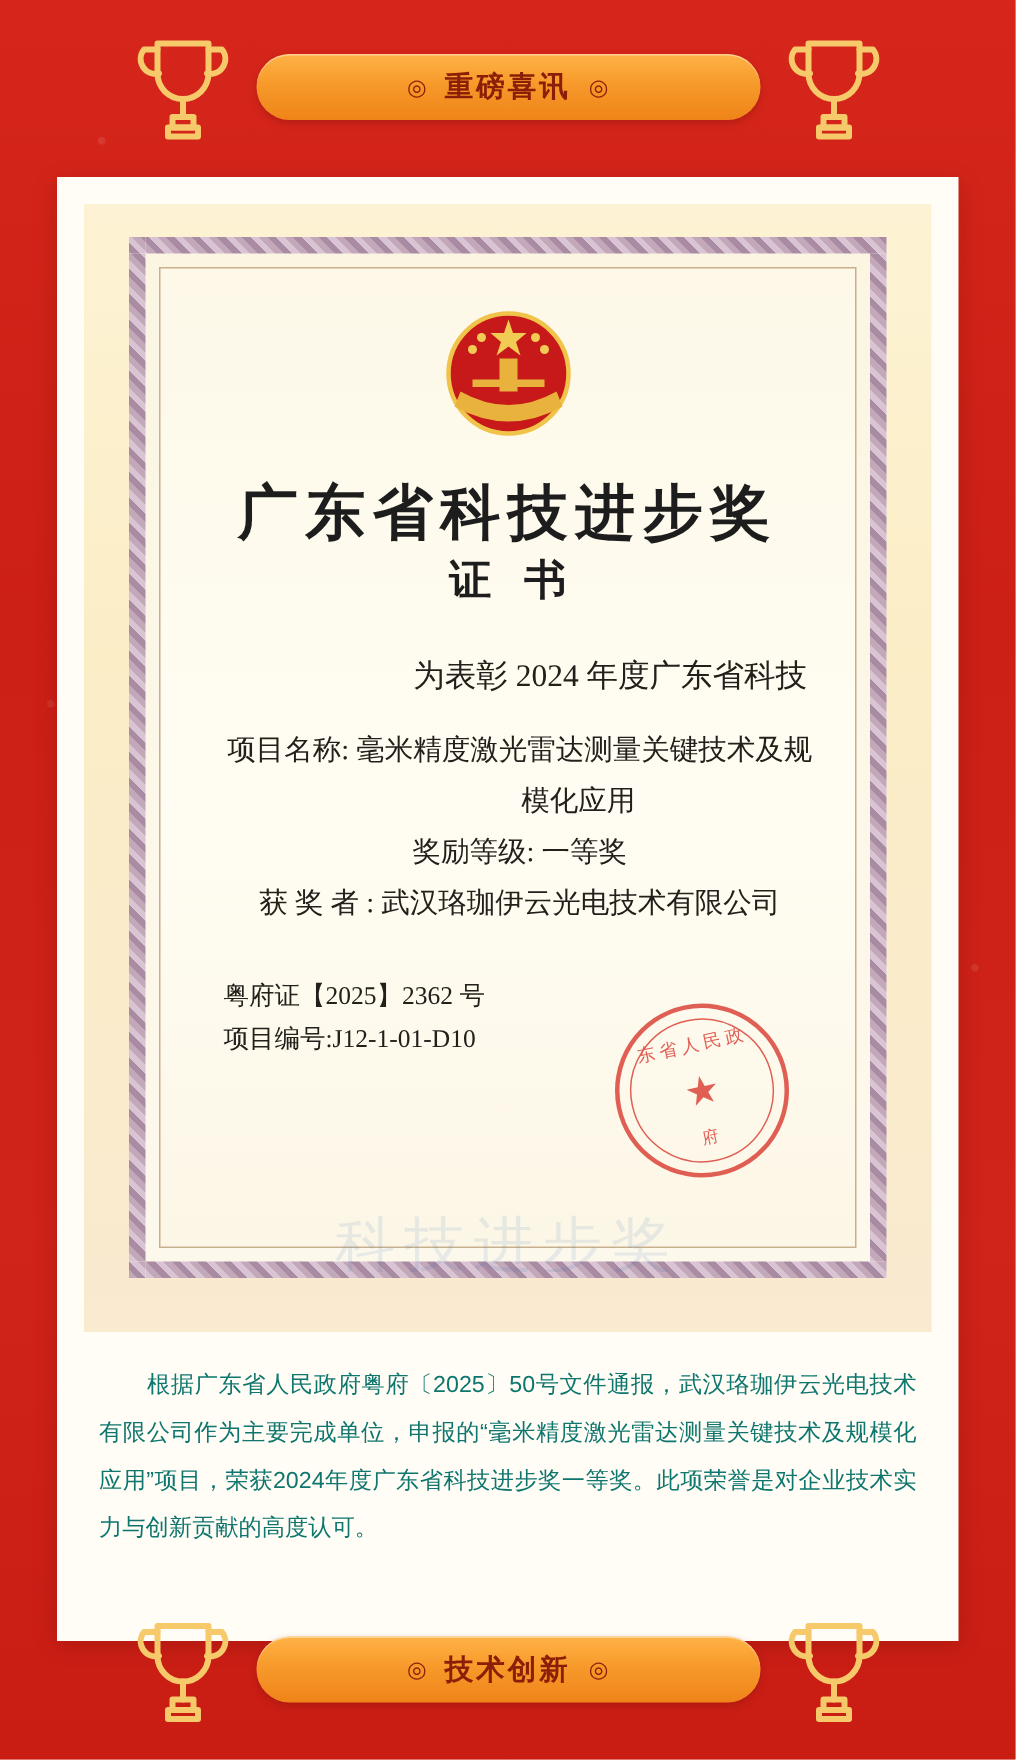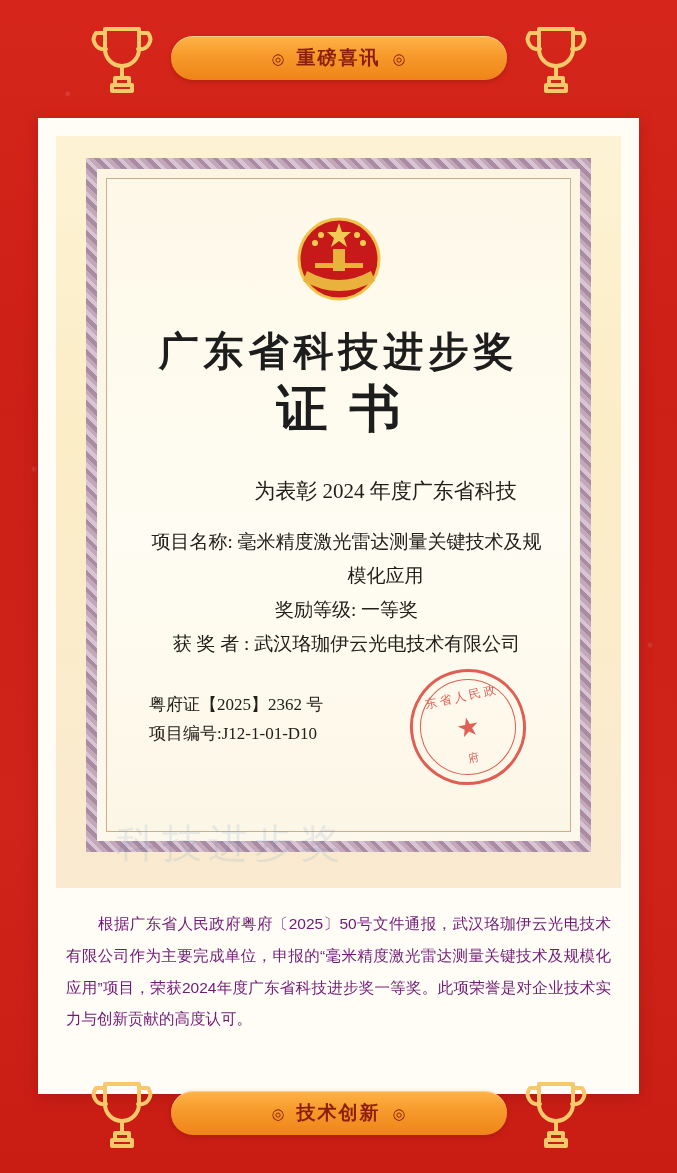--- a/index.html
+++ b/index.html
@@ -104,21 +104,21 @@
     bottom: 36px;
     border: 11px solid transparent;
     border-image: repeating-linear-gradient(45deg, #c3a8b9 0 4px, #a98ba3 4px 8px, #d8c4d2 8px 12px) 11;
     background: linear-gradient(180deg, #fbf5e2 0%, #fdf8ec 100%);
   }
   .cert-inner2 {
     position: absolute;
     left: 9px; top: 9px; right: 9px; bottom: 9px;
     border: 1px solid #c8b08f;
     background: linear-gradient(180deg, #fdf8e8 0%, #fffdf3 55%, #fcf6e6 100%);
-    padding: 10px 26px;
+    padding: 0 26px;
     box-sizing: border-box;
     text-align: center;
   }
 
   .emblem {
     width: 108px;
     height: 108px;
     margin: 18px auto 4px auto;
     position: relative;
   }
@@ -126,36 +126,36 @@
   .cert-title {
     font-family: "Liberation Serif", serif;
     font-size: 40px;
     font-weight: bold;
     letter-spacing: 5px;
     color: #1d1d1d;
     margin-top: 10px;
     line-height: 1.35;
   }
   .cert-title2 {
-    font-family: Liberation Mono, monospace;
-    font-size: 51px;
+    font-family: Liberation Serif, serif;
+    font-size: 28px;
     font-weight: bold;
     letter-spacing: 22px;
     color: #1d1d1d;
     line-height: 1.35;
     padding-left: 22px;
   }
 
   .cert-body {
     margin-top: 24px;
     font-family: "Liberation Serif", serif;
     font-size: 21px;
     color: #23201c;
     line-height: 1.85;
-    text-align: center;
+    text-align: right;
     padding: 0 6px;
     margin-left: 36px;
   }
   .cert-body .line1 { text-indent: 58px; }
 
   .cert-fields {
     margin-top: 14px;
     font-family: "Liberation Serif", serif;
     font-size: 19px;
     color: #23201c;
@@ -227,39 +227,40 @@
     color: #d8342a;
     font-family: "Liberation Serif", serif;
     font-size: 11px;
     letter-spacing: 2px;
     text-align: center;
   }
 
   .watermark {
     position: absolute;
     left: 60px;
-    bottom: 26px;
+    bottom: 40px;
     right: 60px;
     height: 46px;
     opacity: 0.10;
     color: #2b6fb3;
     font-size: 40px;
     font-family: "Liberation Sans", sans-serif;
     letter-spacing: 6px;
+    text-align: center;
     overflow: hidden;
     margin-top: 31px;
   }
 
   
   .para {
     margin-top: 20px;
     padding: 0 10px;
     font-family: "Liberation Sans", sans-serif;
     font-size: 15.5px;
-    color: #701a75;
+    color: #0f766e;
     line-height: 2.05;
     text-align: justify;
     text-indent: 32px;
   }
 </style>
 </head>
 <body>
 
 <div class="page">
 

